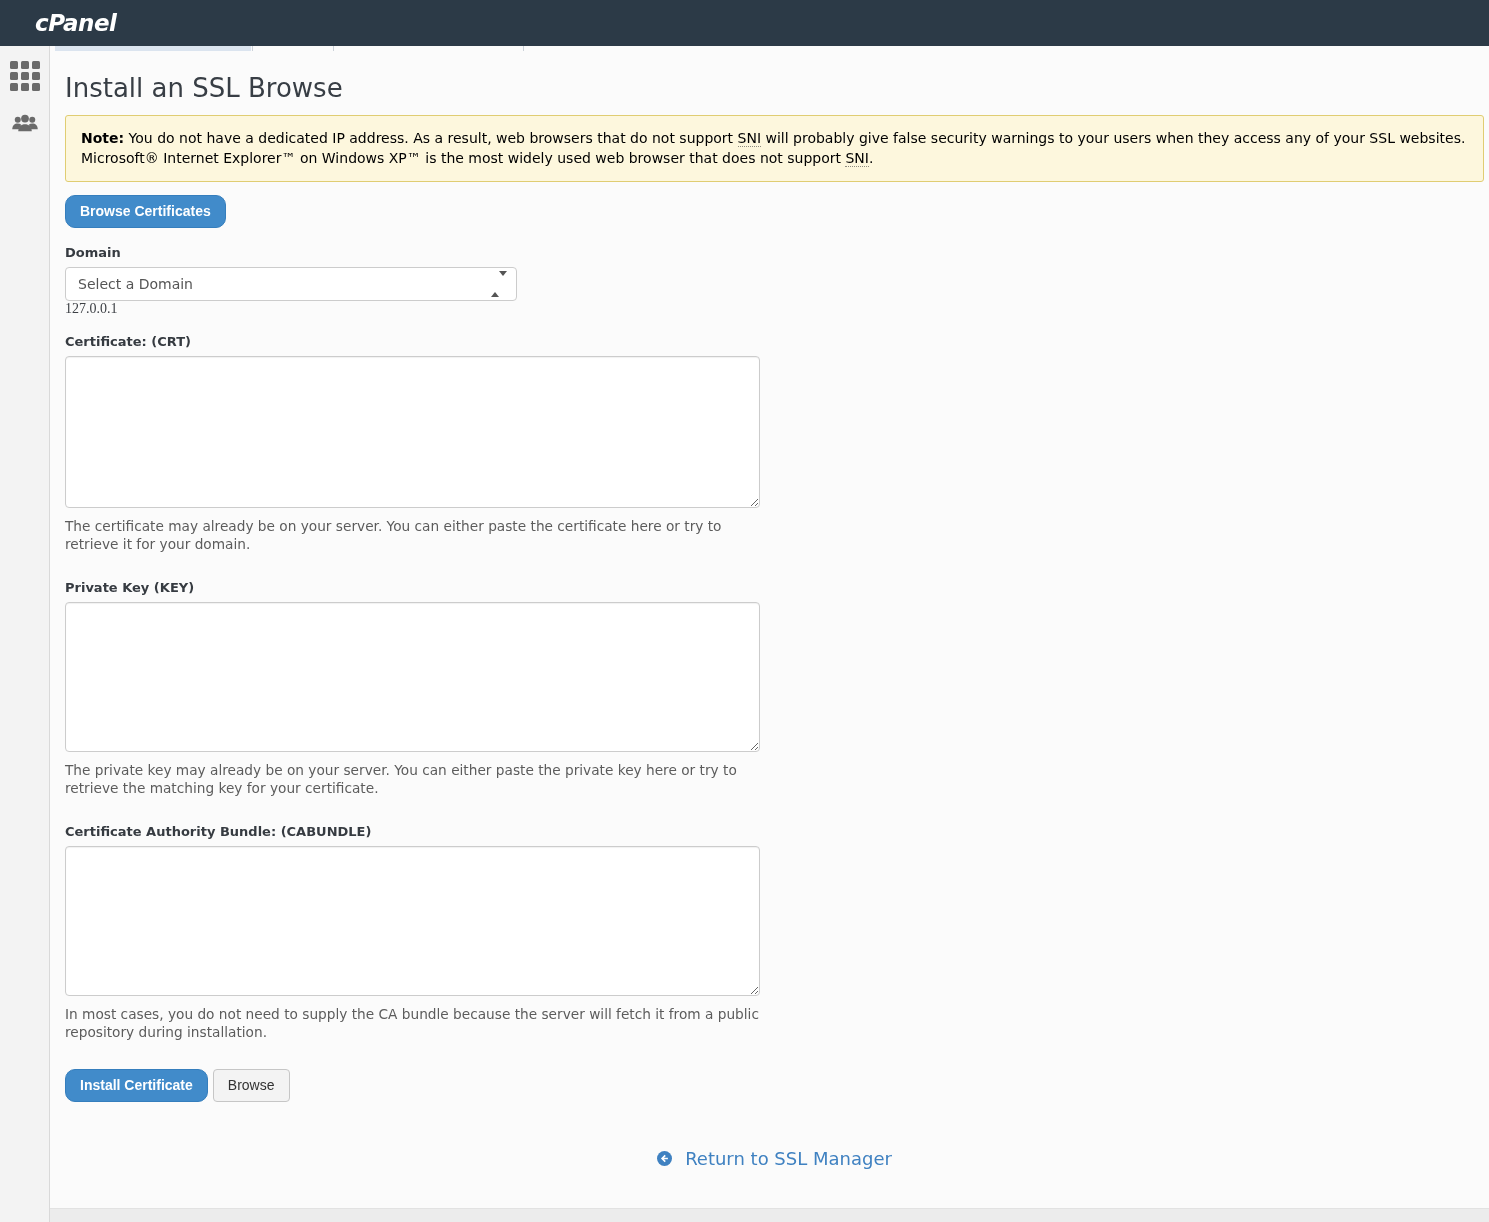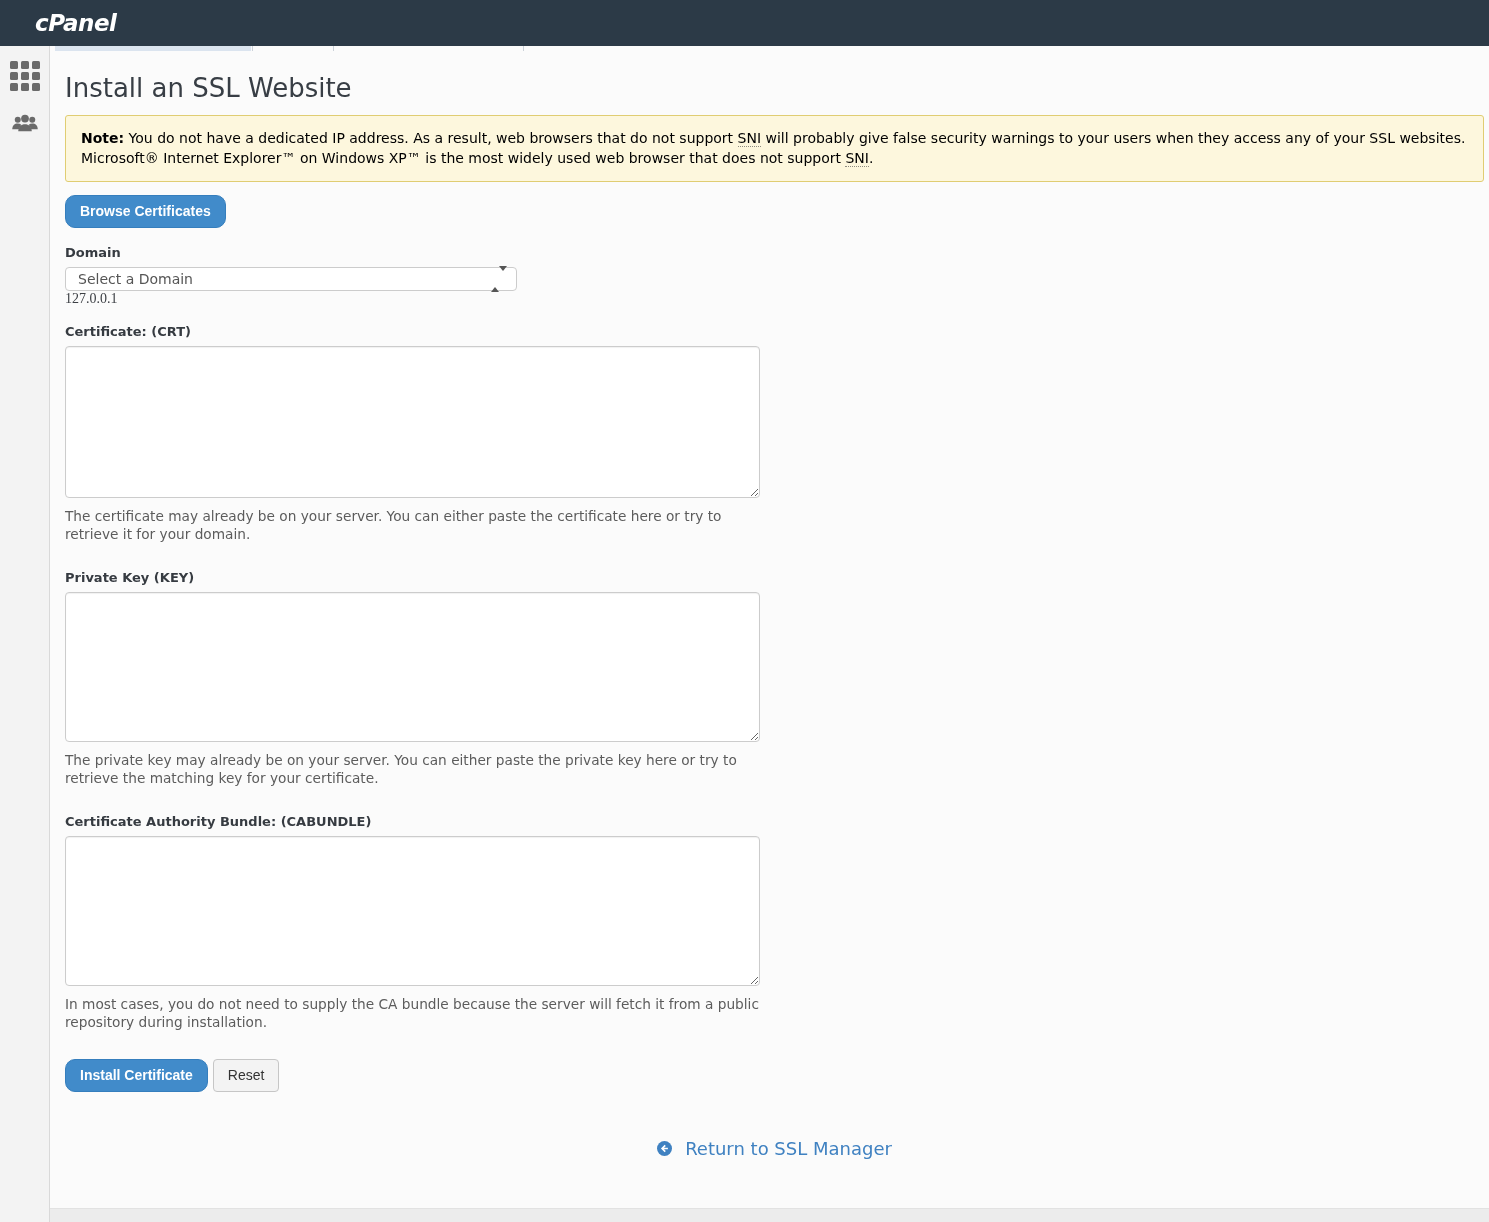--- a/index.html
+++ b/index.html
@@ -31,21 +31,21 @@
   .note { margin-top:12px; background:#fdf7dd; border:1px solid #e0cd72; border-radius:3px;
     padding:13px 15px; color:#000000; font-size:14px; line-height:1.4; }
   .note strong { font-weight:700; }
   .sni { border-bottom:1px dotted #8d8b80; text-decoration:none; cursor:help; }
   .btn { display:inline-block; border-radius:4px; font-size:14px; cursor:pointer;
     padding:7px 14px; line-height:1.2; border:1px solid transparent; }
   .btn-primary { background:#418bca; border-color:#357ebd; color:#fff; font-weight:600;border-radius:10px; }
   .btn-default { background:#f3f3f3; border-color:#c6c6c6; color:#333; }
   .browse-row { margin-top:13px; }
   .form-label { font-weight:700; font-size:13px; color:#363b41; margin-top:17px; margin-bottom:7px; }
-  .select-box { position:relative; width:452px; height:24px; border:1px solid #ccc; border-radius:4px;
+  .select-box { position:relative; width:452px; height:34px; border:1px solid #ccc; border-radius:4px;
     background:#fff; display:flex; align-items:center; padding:0 26px 0 12px; color:#555; cursor:pointer; }
   .carets { position:absolute; right:9px; top:50%; transform:translateY(-50%); }
   .caret-up { width:0; height:0; border-left:4px solid transparent; border-right:4px solid transparent;
     border-bottom:5px solid #555; margin-bottom:2px; }
   .caret-down { width:0; height:0; border-left:4px solid transparent; border-right:4px solid transparent;
     border-top:5px solid #555; }
   .static-value { color:#3c3f44;font-family:Liberation Serif, serif; }
   textarea { display:block; width:695px; border:1px solid #ccc; border-radius:4px; background:#fff;
     padding:6px 12px; font-family:"DejaVu Sans","Liberation Sans",sans-serif; font-size:13px;
     box-shadow:inset 0 1px 1px rgba(0,0,0,.06); outline:none; }
@@ -95,21 +95,21 @@
       <path d="M1.8 16.2 c0-3 1.9-4.6 4.4-4.6 1.1 0 2 .3 2.8 .9 l-2 3.7 z"></path>
       <circle cx="17.8" cy="8.6" r="2.4"></circle>
       <path d="M22.2 16.2 c0-3 -1.9-4.6 -4.4-4.6 -1.1 0 -2 .3 -2.8 .9 l2 3.7 z"></path>
       <circle cx="12" cy="7.6" r="3.1"></circle>
       <path d="M6.6 17.8 c0-3.6 2.3-5.6 5.4-5.6 s5.4 2 5.4 5.6 z"></path>
     </svg>
   </div>
 </div>
 
 <div class="content">
-  <h1 class="page-title">Install an SSL Website</h1>
+  <h1 class="page-title">Install an SSL Browse</h1>
 
   <div class="note">
     <strong>Note:</strong><span> You do not have a dedicated IP address. As a result, web browsers that do not support </span><abbr class="sni">SNI</abbr><span> will probably give false security warnings to your users when they access any of your SSL websites. Microsoft® Internet Explorer™ on Windows XP™ is the most widely used web browser that does not support </span><abbr class="sni">SNI</abbr><span>.</span>
   </div>
 
   <div class="browse-row">
     <button class="btn btn-primary">Browse Certificates</button>
   </div>
 
   <div class="form-label">Domain</div>
@@ -130,21 +130,21 @@
   <div class="form-label gap-lg">Private Key (KEY)</div>
   <textarea class="ta-key" style=""></textarea>
   <p class="help-text">The private key may already be on your server. You can either paste the private key here or try to retrieve the matching key for your certificate.</p>
 
   <div class="form-label gap-lg">Certificate Authority Bundle: (CABUNDLE)</div>
   <textarea class="ta-cab" style=""></textarea>
   <p class="help-text">In most cases, you do not need to supply the CA bundle because the server will fetch it from a public repository during installation.</p>
 
   <div class="actions">
     <button class="btn btn-primary">Install Certificate</button>
-    <button class="btn btn-default">Reset</button>
+    <button class="btn btn-default">Browse</button>
   </div>
 
   <div class="return-row">
     <a class="return-link" href="#">
       <svg width="15" height="15" viewBox="0 0 16 16">
         <circle cx="8" cy="8" r="8" fill="#3f81c1"></circle>
         <path d="M8.8 4.6 L5.4 8 L8.8 11.4 M5.6 8 H11.6" stroke="#ffffff" stroke-width="1.7" fill="none"></path>
       </svg>
       <span>Return to SSL Manager</span>
     </a>

